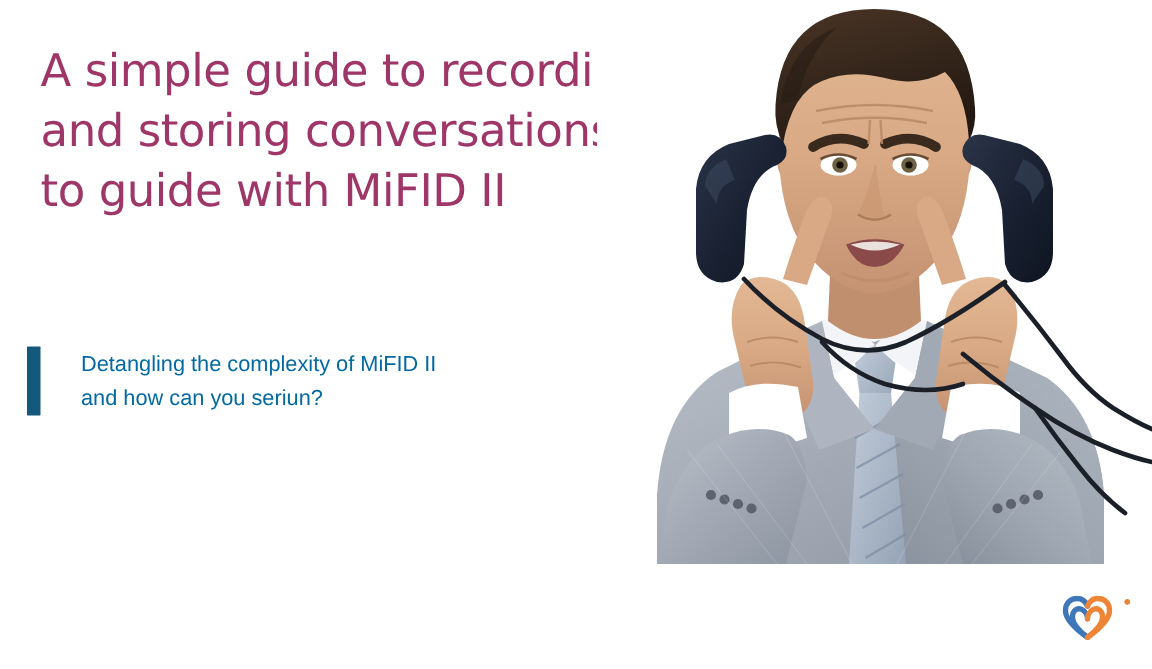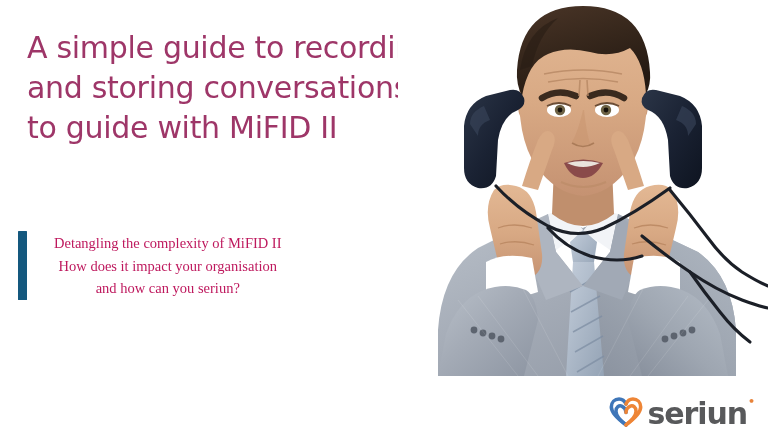--- a/index.html
+++ b/index.html
@@ -40,27 +40,26 @@
   }
   .accent-bar {
     width:9px;
     background:#14587e;
     flex:0 0 9px;
     margin-right:27px;
     border-radius:0.5px;
   }
   .subtitle-lines { padding-top:1px; }
   .subtitle-line {
-    font-family:Liberation Serif, serif;
+    font-family:Liberation Sans, sans-serif;
     font-size:14.5px;
     line-height:22.5px;
     font-weight:400;
-    color:#be185d;
+    color:#0369a1;
     white-space:nowrap;
-    text-align:center;
   }
 
   
   .photo {
     position:absolute;
     left:398px; top:0;
     width:370px; height:376px;
     overflow:hidden;
     background:#ffffff;
   }
@@ -103,21 +102,20 @@
   <div class="title-block">
     <div class="title-line">A simple guide to recording</div>
     <div class="title-line">and storing conversations</div>
     <div class="title-line">to guide with MiFID II</div>
   </div>
 
   <div class="subtitle-block">
     <div class="accent-bar"></div>
     <div class="subtitle-lines">
       <div class="subtitle-line">Detangling the complexity of MiFID II</div>
-      <div class="subtitle-line">How does it impact your organisation</div>
       <div class="subtitle-line">and how can you seriun?</div>
     </div>
   </div>
 
   <div class="photo">
     <svg width="370" height="376" viewBox="0 0 370 376" xmlns="http://www.w3.org/2000/svg">
       <defs>
         <linearGradient id="suitG" x1="0" y1="0" x2="1" y2="1">
           <stop offset="0%" stop-color="#b9c0c9"></stop>
           <stop offset="45%" stop-color="#a4abb6"></stop>
@@ -279,17 +277,16 @@
 
   <div class="logo">
     <span class="logo-mark">
       <svg viewBox="0 0 44 40" width="34" height="31" xmlns="http://www.w3.org/2000/svg">
         <path d="M22 36 C8 26 3 19 3 13 C3 6.5 7.5 2.5 13 2.5 C17.5 2.5 20.5 5.5 22 9" fill="none" stroke="#3f76b8" stroke-width="4.6" stroke-linecap="round"></path>
         <path d="M22 36 C14 30 9 24 9 18.5 C9 13 13 10 17 12 C20 13.5 22 17 22 20" fill="none" stroke="#3f76b8" stroke-width="4.6" stroke-linecap="round"></path>
         <path d="M22 36 C36 26 41 19 41 13 C41 6.5 36.5 2.5 31 2.5 C26.5 2.5 23.5 5.5 22 9" fill="none" stroke="#ee8536" stroke-width="4.6" stroke-linecap="round"></path>
         <path d="M22 36 C30 30 35 24 35 18.5 C35 13 31 10 27 12 C24 13.5 22 17 22 20" fill="none" stroke="#ee8536" stroke-width="4.6" stroke-linecap="round"></path>
       </svg>
     </span>
-    <span class="logo-word">seriun</span>
     <span class="logo-reg">•</span>
   </div>
 
 </div>
 
 </body></html>

